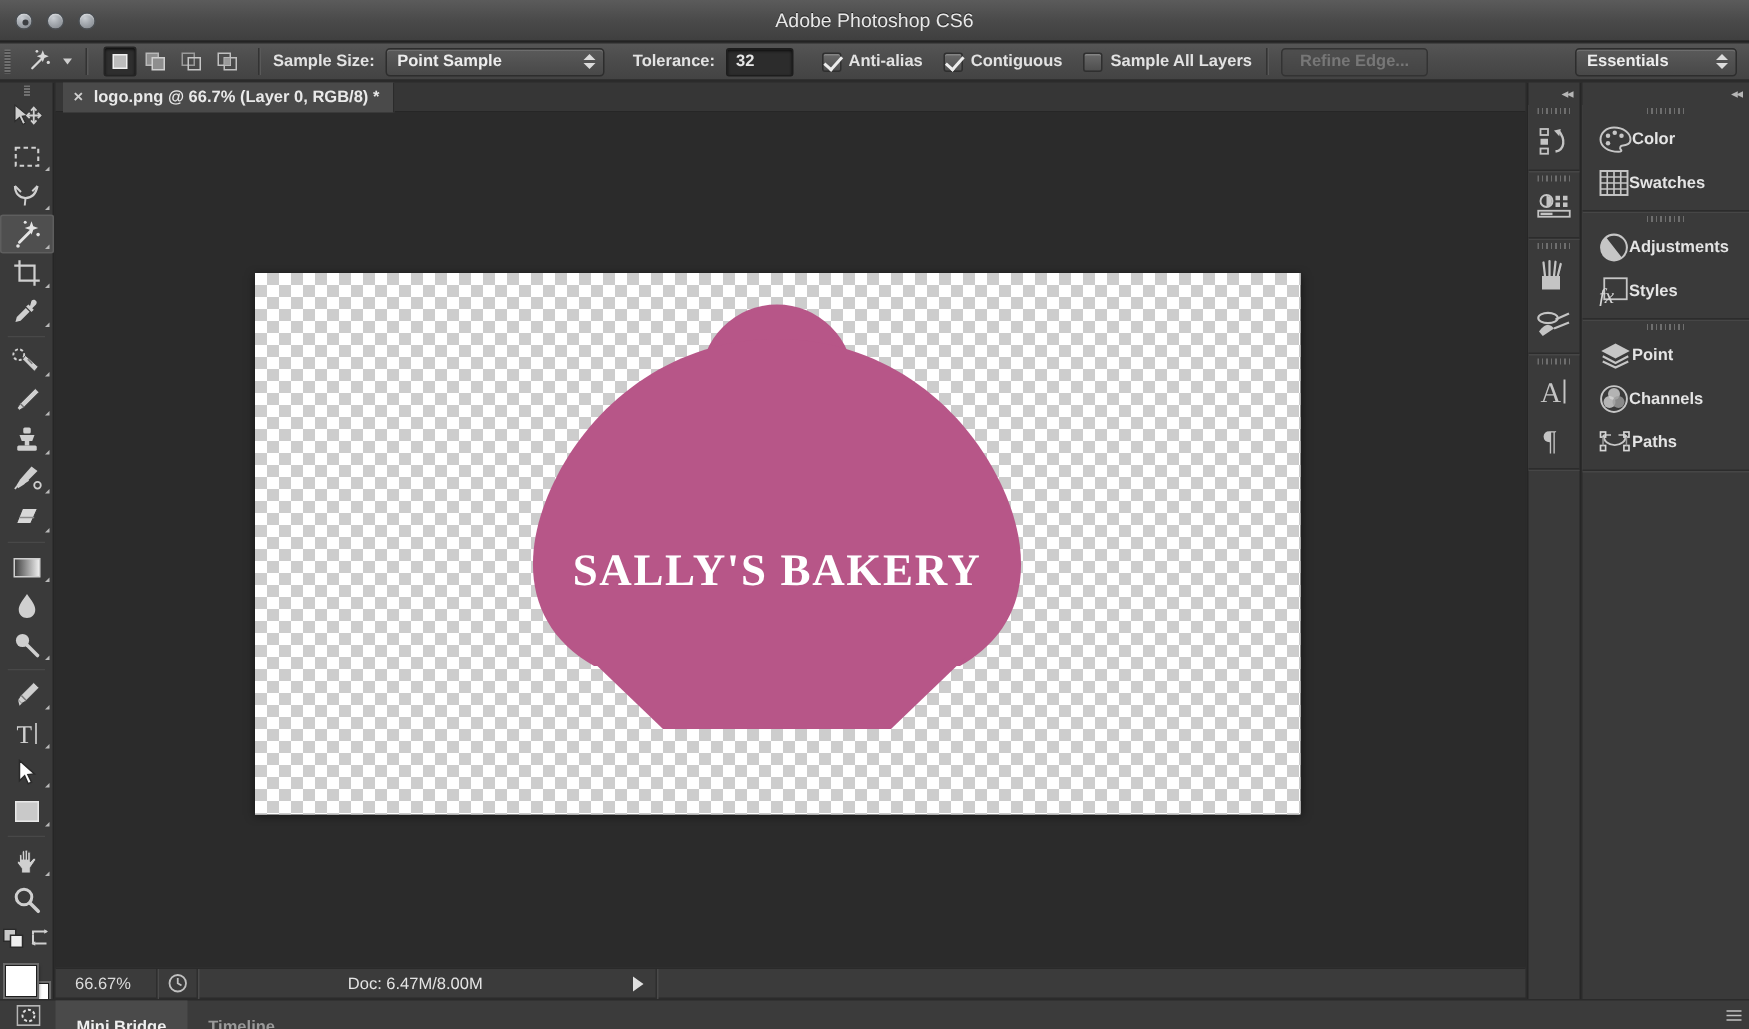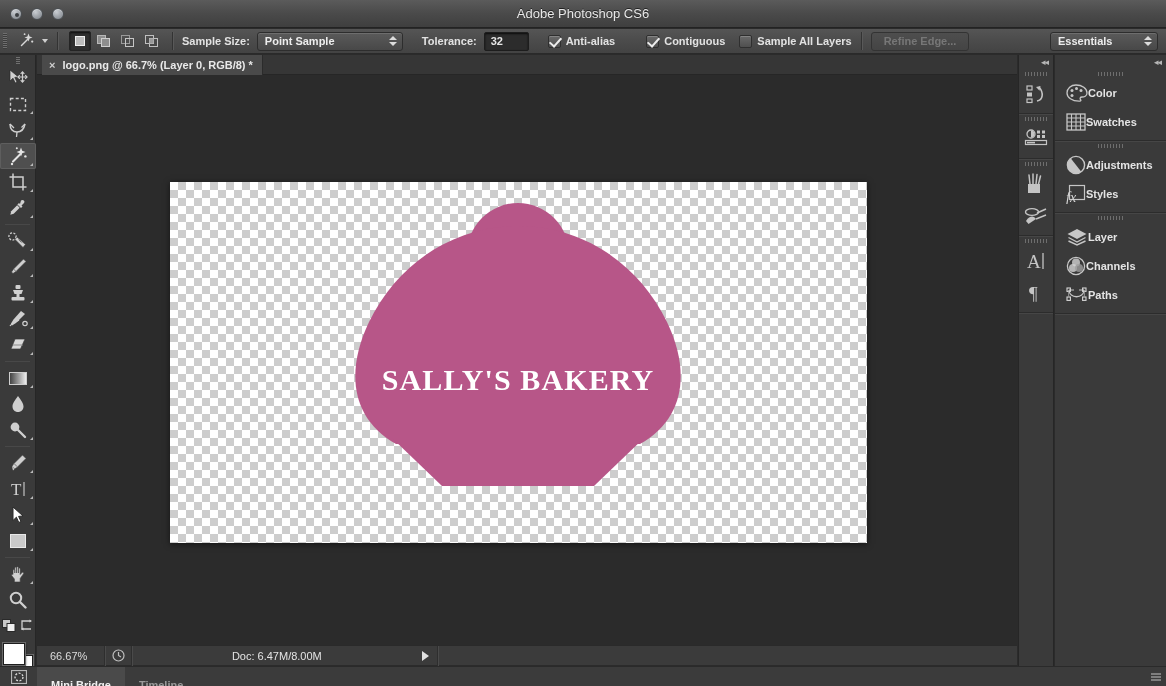--- a/index.html
+++ b/index.html
@@ -312,21 +312,21 @@
     <div class="lbl" style="margin-left:19px;">Tolerance:</div>
     <div class="numfield" style="margin-left:7px;">
       <span>32</span>
     </div>
 
     <div class="chk" style="margin-left:19px;">
       <span class="chkbox on"></span>
       <span class="lbl">Anti-alias</span>
     </div>
 
-    <div class="chk" style="margin-left:31px;">
+    <div class="chk" style="margin-left:14px;">
       <span class="chkbox on"></span>
       <span class="lbl">Contiguous</span>
     </div>
 
     <div class="chk" style="margin-left:14px;">
       <span class="chkbox"></span>
       <span class="lbl">Sample All Layers</span>
     </div>
 
     <div class="sep"></div>
@@ -767,21 +767,21 @@
           <i></i>
         </div>
       <div class="prow">
         <span>
           <svg width="22" height="18" viewBox="0 0 22 18">
             <path d="M11 1 L20.5 6 L11 11 L1.5 6 Z" fill="#c6c6c6"></path>
             <path d="M2.5 9.5 L11 14 L19.5 9.5" fill="none" stroke="#c6c6c6" stroke-width="1.4"></path>
             <path d="M2.5 13 L11 17 L19.5 13" fill="none" stroke="#c6c6c6" stroke-width="1.4"></path>
           </svg>
         </span>
-        <span class="nm">Layer</span>
+        <span class="nm">Point</span>
       </div>
       <div class="prow">
         <span>
           <svg width="20" height="20" viewBox="0 0 20 20">
             <circle cx="10" cy="10" r="8.6" fill="none" stroke="#c6c6c6" stroke-width="1.3"></circle>
             <circle cx="10" cy="6.6" r="4" fill="#b9b9b9" opacity=".95"></circle>
             <circle cx="7" cy="12" r="4" fill="#d5d5d5" opacity=".8"></circle>
             <circle cx="13" cy="12" r="4" fill="#9e9e9e" opacity=".8"></circle>
           </svg>
         </span>

